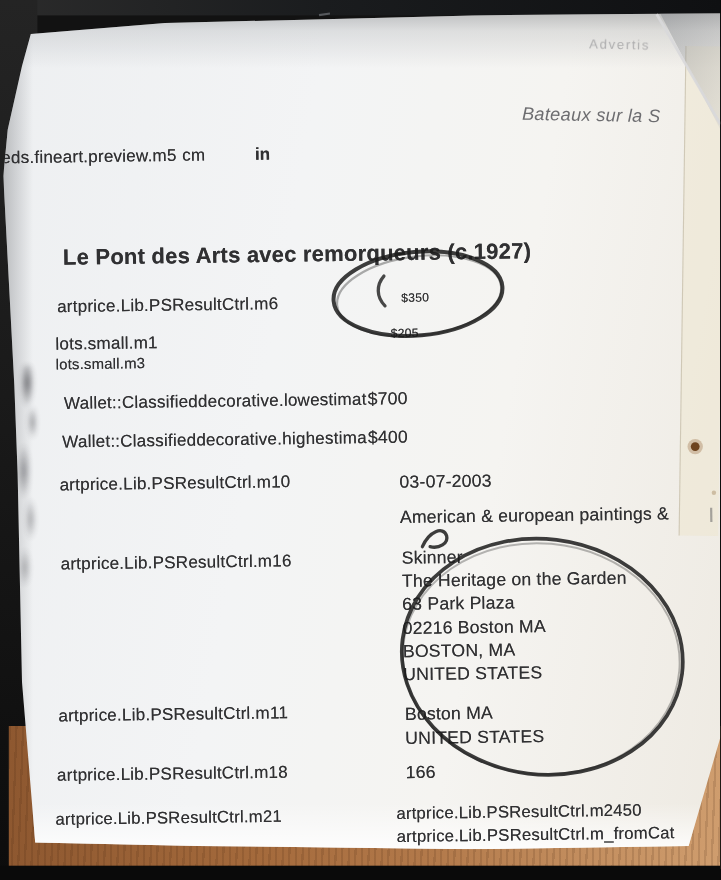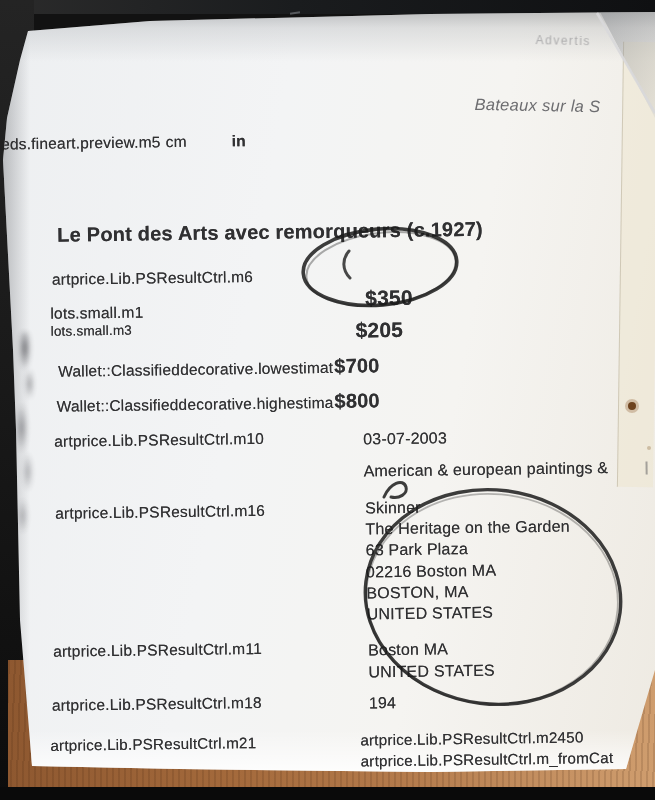--- a/index.html
+++ b/index.html
@@ -40,26 +40,26 @@
       radial-gradient(ellipse 7px 28px at 58% 70%,rgba(52,52,58,.5),rgba(0,0,0,0) 70%),
       radial-gradient(ellipse 8px 26px at 36% 92%,rgba(58,58,64,.45),rgba(0,0,0,0) 70%);}
 
   .content{position:absolute;inset:0;transform:rotate(-0.8deg);transform-origin:327px 500px;color:#303032;}
   .t{position:absolute;white-space:nowrap;font-size:15.5px;letter-spacing:.2px;
      text-shadow:0 0 .6px rgba(48,48,50,.75);}
   .title{font-size:20px;font-weight:bold;letter-spacing:.2px;margin:0;}
   .b{font-weight:bold;padding-left:40px;}
   .ul{}
   .val{font-size:16px;}
-  .money{font-weight:bold;font-size:21px;margin-top:21px;}
+  .money{font-weight:normal;font-size:11px;}
   .small{font-size:13.5px;}
   .addr div{line-height:21.2px;}
   .lines2 div{line-height:21.5px;}
   .lines2s div{line-height:20.5px;font-size:15.2px;}
-  .inline-money{font-weight:bold;font-size:20px;margin-left:1px;}
+  .inline-money{font-weight:normal;font-size:16px;margin-left:1px;}
   .frag span{margin-right:5px;}
   .faint-ad{font-size:12px;color:rgba(125,126,130,.55);filter:blur(.6px);
             transform:rotate(2deg);letter-spacing:1.5px;text-shadow:none;}
   .caption{font-style:italic;font-size:16.5px;color:#6d6d70;transform:rotate(1.8deg);
            letter-spacing:.3px;text-shadow:none;}
   .cut-mark{position:absolute;width:2px;height:13px;background:#5a5a5c;opacity:.5;}
   .marks{position:absolute;inset:0;z-index:6;pointer-events:none;}
   .speck{position:absolute;background:rgba(160,165,170,.45);z-index:2;}
 </style>
 </head>
@@ -99,21 +99,21 @@
       <div class="t" style="left:53px;top:301px;">lots.small.m1</div>
       <div class="t money" style="left:358px;top:298px;">$205</div>
 
       <div class="t small" style="left:53px;top:320px;">lots.small.m3</div>
 
       <div class="t" style="left:60px;top:355px;">
         <span>Wallet::Classifieddecorative.lowestimat</span><span class="inline-money">$700</span>
       </div>
 
       <div class="t" style="left:58px;top:390px;">
-        <span>Wallet::Classifieddecorative.highestima</span><span class="inline-money">$800</span>
+        <span>Wallet::Classifieddecorative.highestima</span><span class="inline-money">$400</span>
       </div>
 
       <div class="t" style="left:55px;top:429px;">artprice.Lib.PSResultCtrl.m10</div>
       <div class="t val" style="left:364px;top:431px;">03-07-2003</div>
 
       <div class="t val" style="left:364px;top:463px;">American &amp; european paintings &amp;</div>
       <div class="cut-mark" style="left:646px;top:466px;"></div>
 
       <div class="t" style="left:55px;top:501px;">artprice.Lib.PSResultCtrl.m16</div>
       <div class="t val addr" style="left:365px;top:498px;">
@@ -125,21 +125,21 @@
         <div>UNITED STATES</div>
       </div>
 
       <div class="t" style="left:51px;top:639px;">artprice.Lib.PSResultCtrl.m11</div>
       <div class="t val lines2" style="left:366px;top:640px;">
         <div>Boston MA</div>
         <div>UNITED STATES</div>
       </div>
 
       <div class="t" style="left:49px;top:693px;">artprice.Lib.PSResultCtrl.m18</div>
-      <div class="t val" style="left:366px;top:695px;">194</div>
+      <div class="t val" style="left:366px;top:695px;">166</div>
 
       <div class="t" style="left:47px;top:733px;font-size:15.2px;">artprice.Lib.PSResultCtrl.m21</div>
       <div class="t lines2s" style="left:357px;top:731px;">
         <div>artprice.Lib.PSResultCtrl.m2450</div>
         <div>artprice.Lib.PSResultCtrl.m_fromCat</div>
       </div>
 
     </div>
   </div>
 

